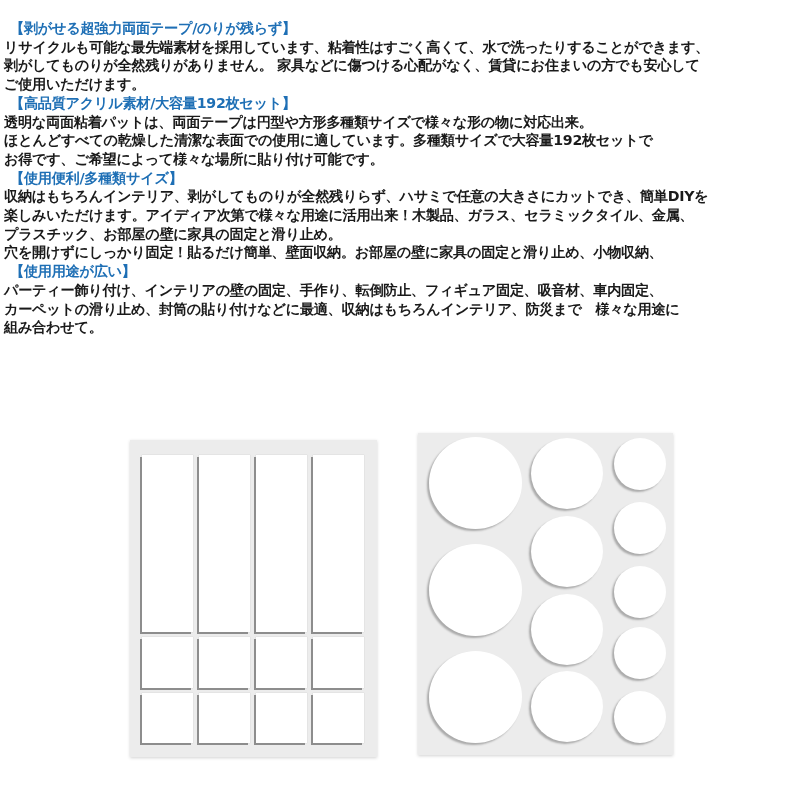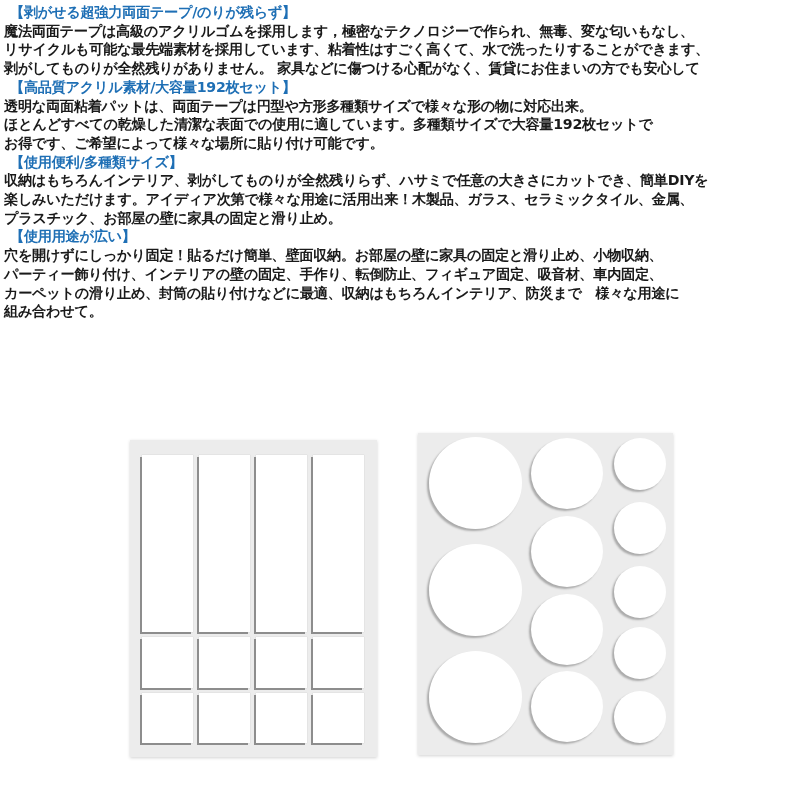--- a/index.html
+++ b/index.html
@@ -1,48 +1,48 @@
 <!DOCTYPE html>
 <html><head>
 <meta charset="utf-8">
 <style>
   html, body { margin: 0; padding: 0; background: #ffffff; }
   body { width: 800px; height: 800px; position: relative; overflow: hidden;
          font-family: "DejaVu Sans", "Liberation Sans", sans-serif; }
-  .text-block { position: absolute; left: 4px; top: 3px; width: 796px; }
+  .text-block { position: absolute; left: 4px; top: 19px; width: 796px; }
   .line { font-size: 14.2px; line-height: 18.7px; font-weight: bold; color: #1a1a1a;
           white-space: nowrap; letter-spacing: -0.3px; }
   .heading { color: #1e6fb5; padding-left: 6px; }
   .sheet { position: absolute; background: #ececec; box-shadow: 0 1px 3px rgba(0,0,0,0.18); }
   .rect-piece { position: absolute; background: #ffffff;
                 box-shadow: -2px 2px 0 #8d8d8d, 0 0 1px #bbb; }
   .circle-piece { position: absolute; background: #ffffff; border-radius: 50%;
                   box-shadow: -2px 2px 2px rgba(0,0,0,0.28); }
 </style>
 </head>
 <body>
 
 <div class="text-block">
   <div class="line heading">【剥がせる超強力両面テープ/のりが残らず】</div>
-  <div class="line">魔法両面テープは高級のアクリルゴムを採用します，極密なテクノロジーで作られ、無毒、変な匂いもなし、</div>
   <div class="line">リサイクルも可能な最先端素材を採用しています、粘着性はすごく高くて、水で洗ったりすることができます、</div>
   <div class="line">剥がしてものりが全然残りがありません。 家具などに傷つける心配がなく、賃貸にお住まいの方でも安心して</div>
+  <div class="line">ご使用いただけます。</div>
 
   <div class="line heading">【高品質アクリル素材/大容量192枚セット】</div>
   <div class="line">透明な両面粘着パットは、両面テープは円型や方形多種類サイズで様々な形の物に対応出来。</div>
   <div class="line">ほとんどすべての乾燥した清潔な表面での使用に適しています。多種類サイズで大容量192枚セットで</div>
   <div class="line">お得です、ご希望によって様々な場所に貼り付け可能です。</div>
 
   <div class="line heading">【使用便利/多種類サイズ】</div>
   <div class="line">収納はもちろんインテリア、剥がしてものりが全然残りらず、ハサミで任意の大きさにカットでき、簡単DIYを</div>
   <div class="line">楽しみいただけます。アイディア次第で様々な用途に活用出来！木製品、ガラス、セラミックタイル、金属、</div>
   <div class="line">プラスチック、お部屋の壁に家具の固定と滑り止め。</div>
 
+  <div class="line">穴を開けずにしっかり固定！貼るだけ簡単、壁面収納。お部屋の壁に家具の固定と滑り止め、小物収納、</div>
   <div class="line heading">【使用用途が広い】</div>
-  <div class="line">穴を開けずにしっかり固定！貼るだけ簡単、壁面収納。お部屋の壁に家具の固定と滑り止め、小物収納、</div>
   <div class="line">パーティー飾り付け、インテリアの壁の固定、手作り、転倒防止、フィギュア固定、吸音材、車内固定、</div>
   <div class="line">カーペットの滑り止め、封筒の貼り付けなどに最適、収納はもちろんインテリア、防災まで　様々な用途に</div>
   <div class="line">組み合わせて。</div>
 </div>
 
 <div class="sheet" style="left:130px; top:440px; width:247px; height:317px;">
 
   <div class="rect-piece" style="left:12px; top:15px; width:51px; height:177px;"></div>
   <div class="rect-piece" style="left:69px; top:15px; width:51px; height:177px;"></div>
   <div class="rect-piece" style="left:126px; top:15px; width:51px; height:177px;"></div>

